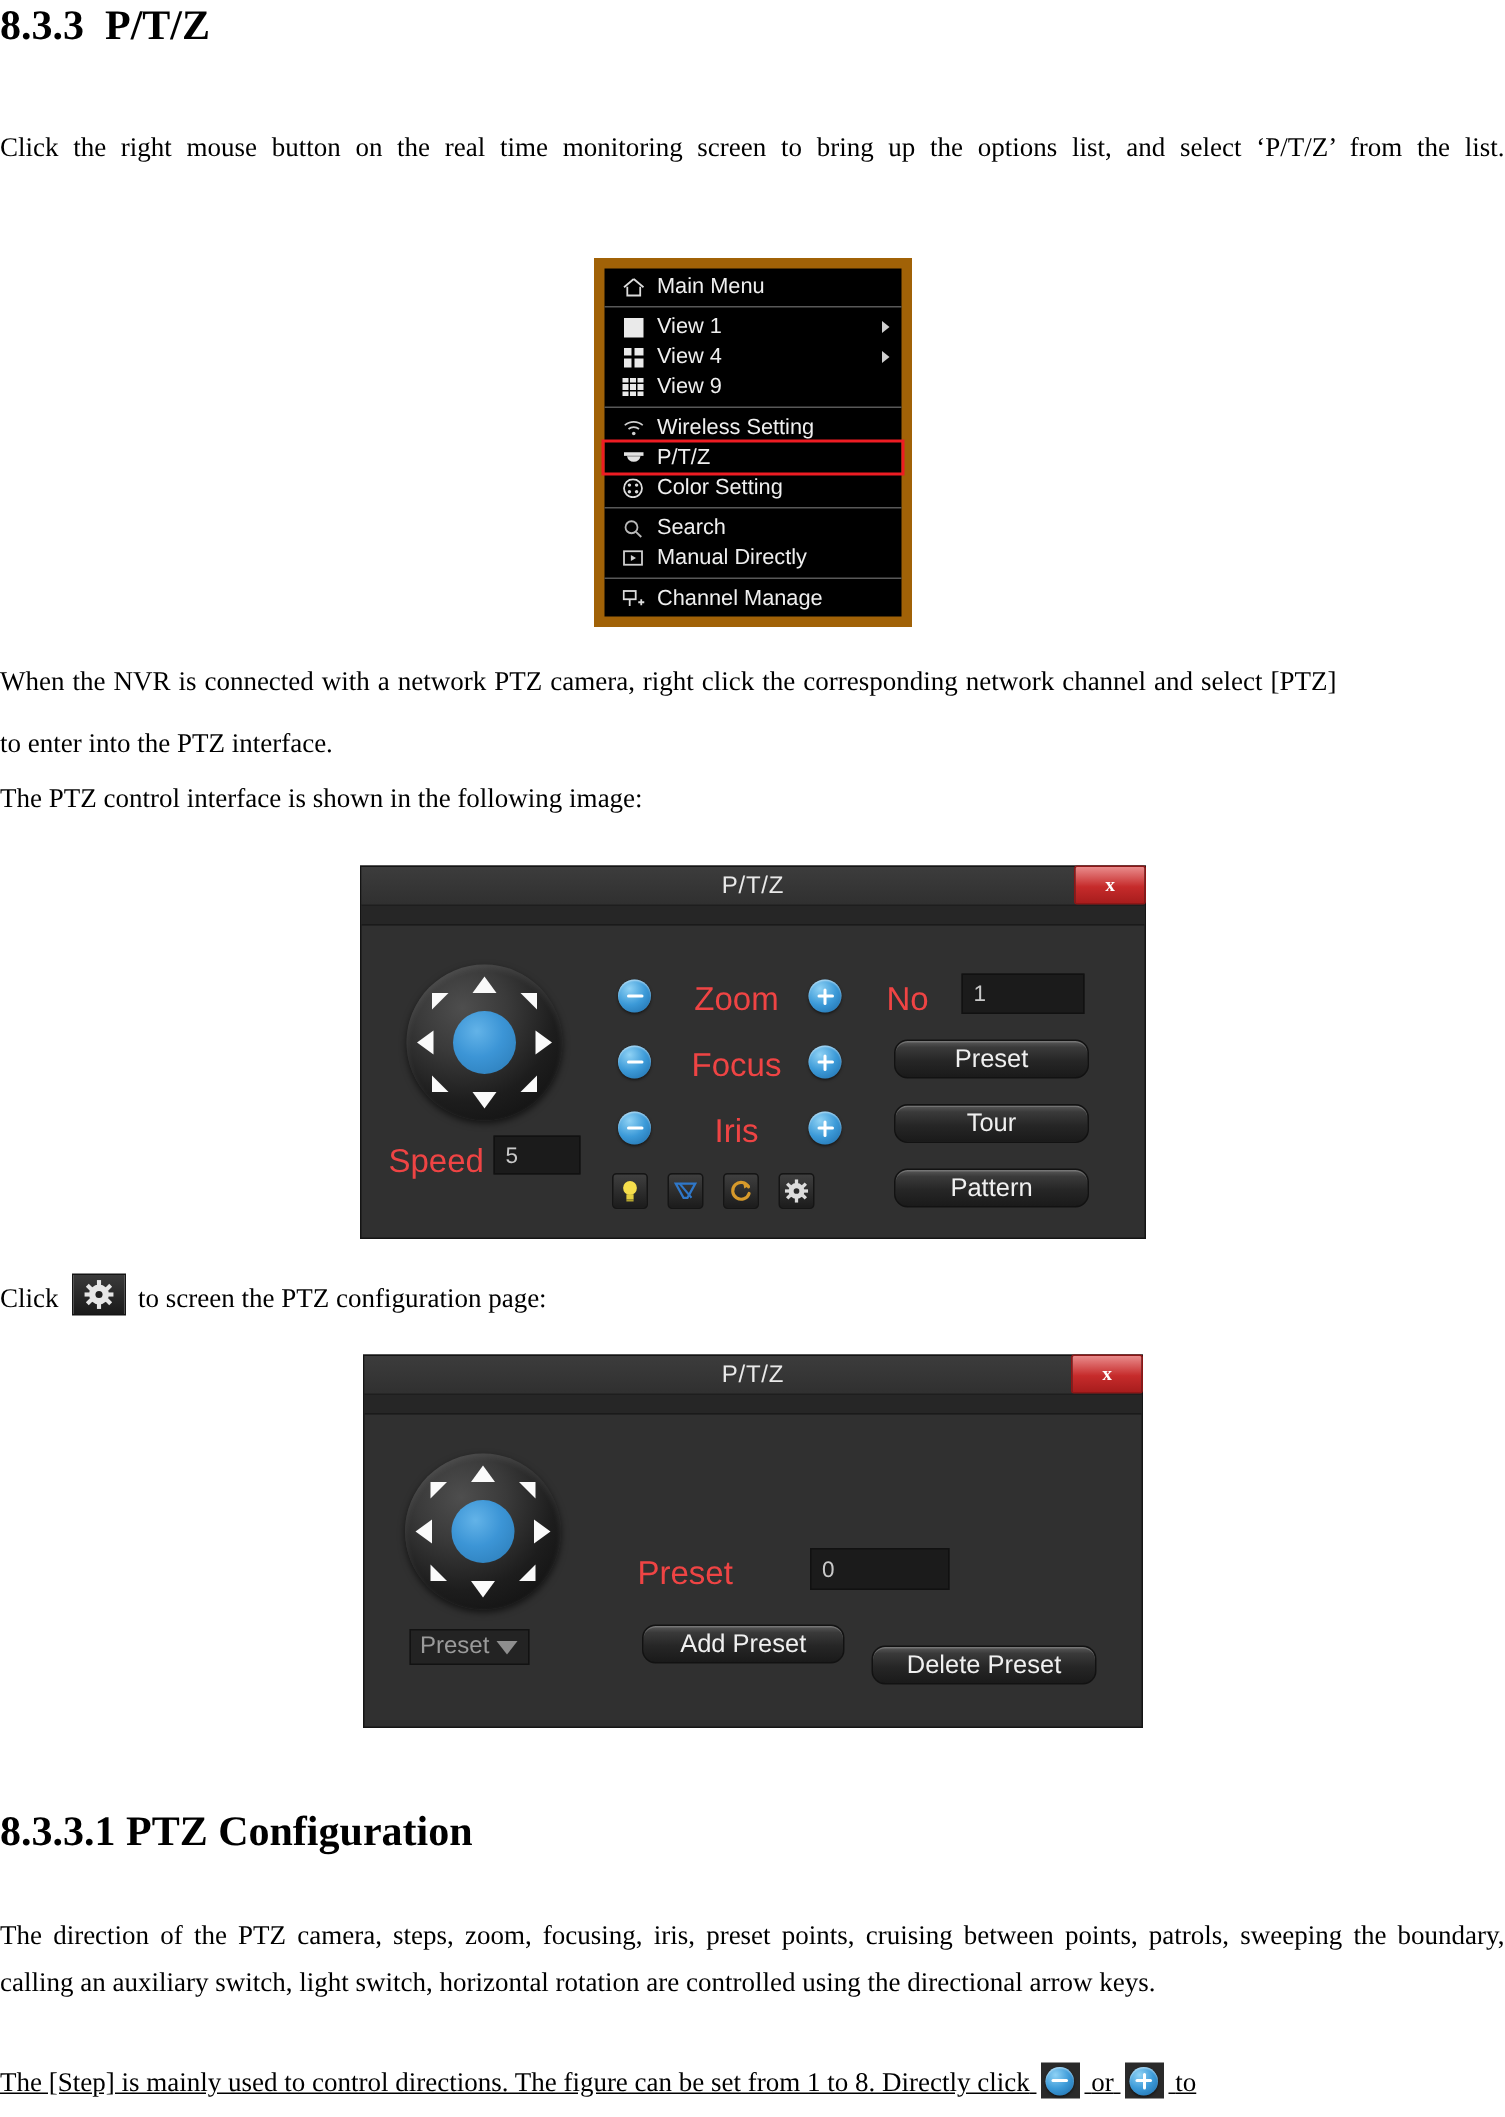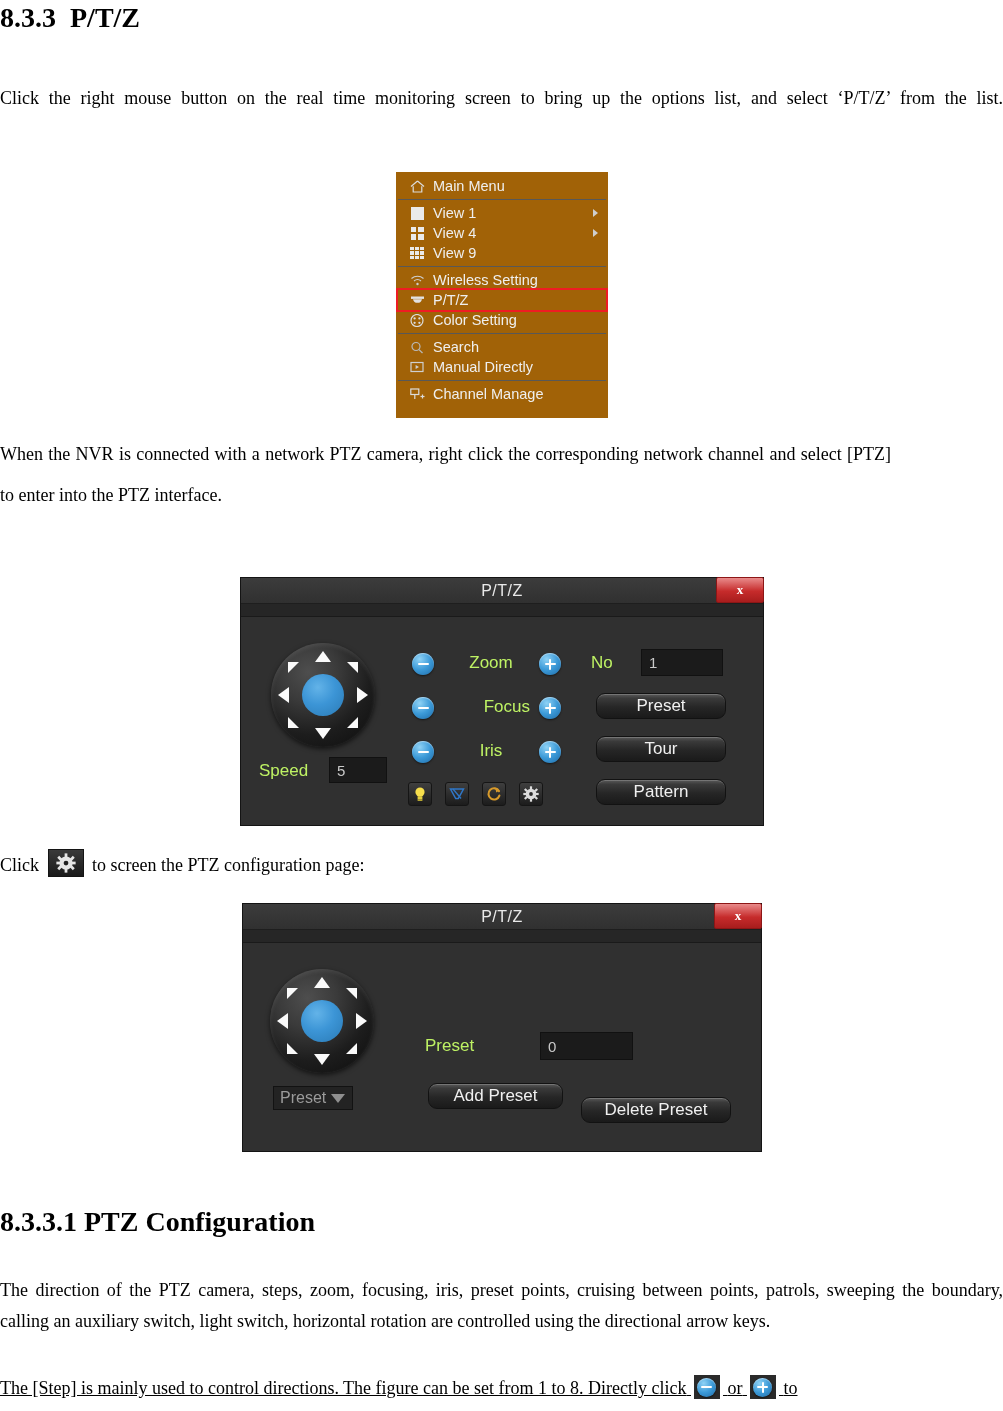--- a/index.html
+++ b/index.html
@@ -54,22 +54,22 @@
     background: #2e2e2e;
     border: 1px solid #1b1b1b;
     box-sizing: border-box;
     font-family: "Liberation Sans", "DejaVu Sans", sans-serif;
     color: #e8e8e8;
   }
 
   
   #context-menu {
     left: 396px; top: 172px; width: 212px; height: 246px;
-    background: #a16207;
-    border: 2px solid #a16207;
+    background: #000000;
+    border: 7px solid #a16207;
     padding: 0;
   }
   .cm-group { padding: 2px 0; }
   .cm-sep { height: 1px; background: #585858; margin: 1px 0; }
   .cm-item {
     display: flex; align-items: center;
     height: 20px;
     padding: 0 6px 0 10px;
     font-size: 14.5px;
     color: #efefef;
@@ -181,22 +181,22 @@
     box-shadow: 0 1px 2px rgba(0,0,0,0.55), inset 0 1px 1px rgba(255,255,255,0.45);
     line-height: 1;
     font-family: "Liberation Sans", sans-serif;
   }
   .rbtn i { display:block; position: relative; width: 11px; height: 11px; }
   .rbtn i::before { content:""; position:absolute; left:0; top:4.5px; width:11px; height:2px; background:#ffffff; border-radius:1px; }
   .rbtn.plus i::after { content:""; position:absolute; left:4.5px; top:0; width:2px; height:11px; background:#ffffff; border-radius:1px; }
 
   .ptz-lbl {
     position: absolute;
-    font-size: 17px;
-    color: #bef264;
+    font-size: 22px;
+    color: #ef4444;
     white-space: nowrap;
   }
   .ptz-input {
     position: absolute;
     background: #1b1b1b;
     border: 1px solid #111111;
     color: #c9c9c9;
     font-size: 15px;
     display: flex; align-items: center;
     padding-left: 7px;
@@ -399,20 +399,21 @@
             <line x1="12.5" y1="6.5" x2="12.5" y2="10.5" stroke="#dcdcdc" stroke-width="1.2"></line>
           </svg>
         </span>
         <span class="lbl">Channel Manage</span>
       </div>
     </div>
   </div>
 
   <div class="para" style="left:0px; top:434px; width:891px;">When the NVR is connected with a network PTZ camera, right click the corresponding network channel and select [PTZ] to enter into the PTZ interface.</div>
 
+  <div class="para nojust" style="left:0px; top:512px; width:1003px;">The PTZ control interface is shown in the following image:</div>
 
   <div class="ptz-dialog" id="ptz-control" style="left:240px; top:577px; width:524px; height:249px;">
     <div class="ptz-title">
       <span class="t">P/T/Z</span>
       <span class="ptz-close">x</span>
     </div>
     <div class="ptz-subbar"></div>
     <div class="ptz-body">
 
       <div class="joystick" style="left:30px; top:26px;">
@@ -434,21 +435,21 @@
           <i></i>
         </div>
       <div class="ptz-lbl" style="left:211px; top:36px; width:78px; text-align:center;">Zoom</div>
       <div class="rbtn plus" style="left:298px; top:36px;">
           <i></i>
         </div>
 
       <div class="rbtn minus" style="left:171px; top:80px;">
           <i></i>
         </div>
-      <div class="ptz-lbl" style="left:211px; top:80px; width:78px; text-align:right;">Focus</div>
+      <div class="ptz-lbl" style="left:211px; top:80px; width:78px; text-align:center;">Focus</div>
       <div class="rbtn plus" style="left:298px; top:80px;">
           <i></i>
         </div>
 
       <div class="rbtn minus" style="left:171px; top:124px;">
           <i></i>
         </div>
       <div class="ptz-lbl" style="left:211px; top:124px; width:78px; text-align:center;">Iris</div>
       <div class="rbtn plus" style="left:298px; top:124px;">
           <i></i>

